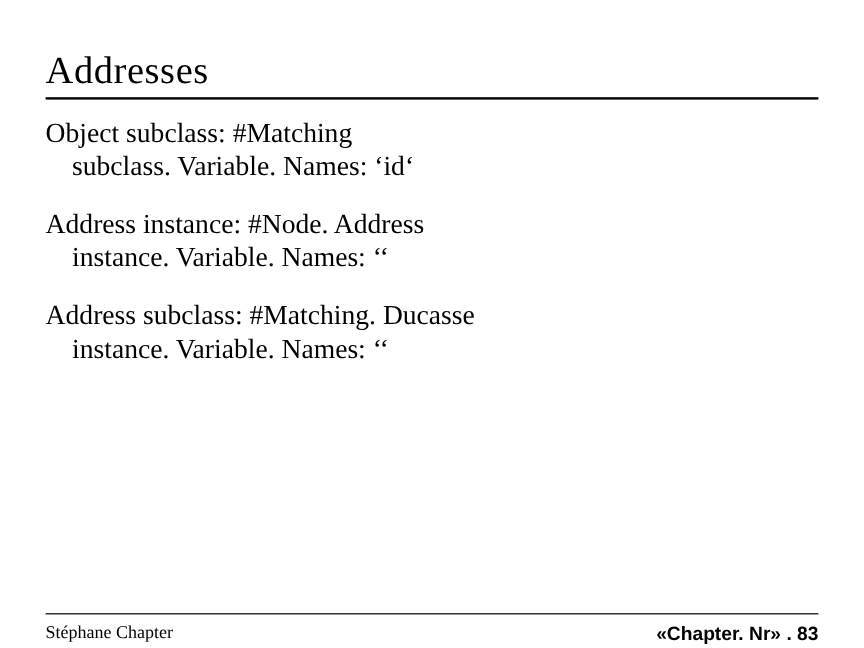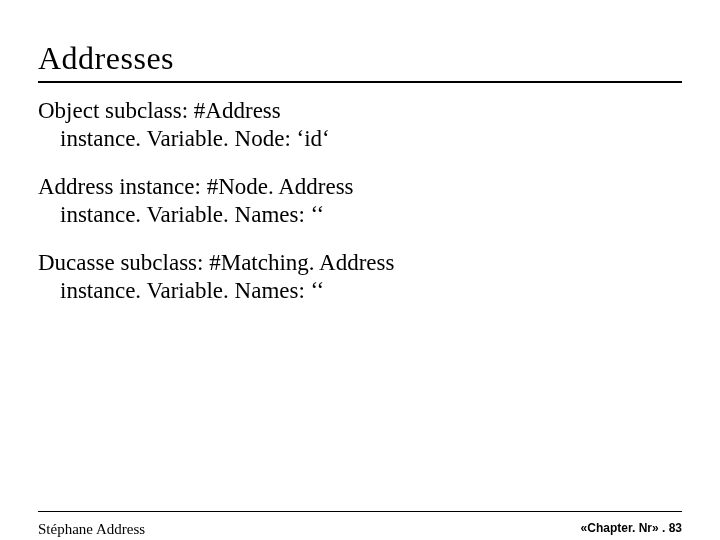--- a/index.html
+++ b/index.html
@@ -5,45 +5,45 @@
   * { margin: 0; padding: 0; box-sizing: border-box; }
   html, body { width: 720px; height: 540px; background: #fff; font-family: Georgia, 'Times New Roman', serif; color: #000; }
   .slide { width: 720px; height: 540px; position: relative; padding: 24px 38px 0 38px; margin-top: 16px; }
   .title { font-size: 32px; font-weight: 400; letter-spacing: 0.5px; margin-bottom: 4px; }
   .rule-top { border: none; border-top: 2px solid #000; margin-bottom: 14px; }
   .body { font-size: 23px; line-height: 1.22; }
   .block { margin-bottom: 20px; }
   .indent { padding-left: 22px; }
   .footer-rule { position: absolute; left: 38px; right: 38px; bottom: 44px; border: none; border-top: 1px solid #000; }
   .footer { position: absolute; left: 38px; right: 38px; bottom: 18px; display: flex; justify-content: space-between; font-size: 15px; }
-  .footer .right { font-family: Verdana, Arial, sans-serif; font-weight: 700; font-size: 12px; }
+  .footer .right { font-family: Verdana, Arial, sans-serif; font-weight: 700; font-size: 16px; }
   .footer .left { font-family: Georgia, 'Times New Roman', serif; }
 </style>
 </head>
 <body>
 
 <div class="slide">
   <div class="title">Addresses</div>
   <hr class="rule-top">
 
   <div class="body">
     <div class="block">
-      <div>Object subclass: #Address</div>
-      <div class="indent">instance. Variable. Node: ‘id‘</div>
+      <div>Object subclass: #Matching</div>
+      <div class="indent">subclass. Variable. Names: ‘id‘</div>
     </div>
     <div class="block">
     </div>
     <div class="block">
       <div>Address instance: #Node. Address</div>
       <div class="indent">instance. Variable. Names: ‘‘</div>
     </div>
     <div class="block">
-      <div>Ducasse subclass: #Matching. Address</div>
+      <div>Address subclass: #Matching. Ducasse</div>
       <div class="indent">instance. Variable. Names: ‘‘</div>
     </div>
   </div>
 
   <hr class="footer-rule">
   <div class="footer">
-    <div class="left">Stéphane Address</div>
+    <div class="left">Stéphane Chapter</div>
     <div class="right">«Chapter. Nr» . 83</div>
   </div>
 </div>
 
 </body></html>

